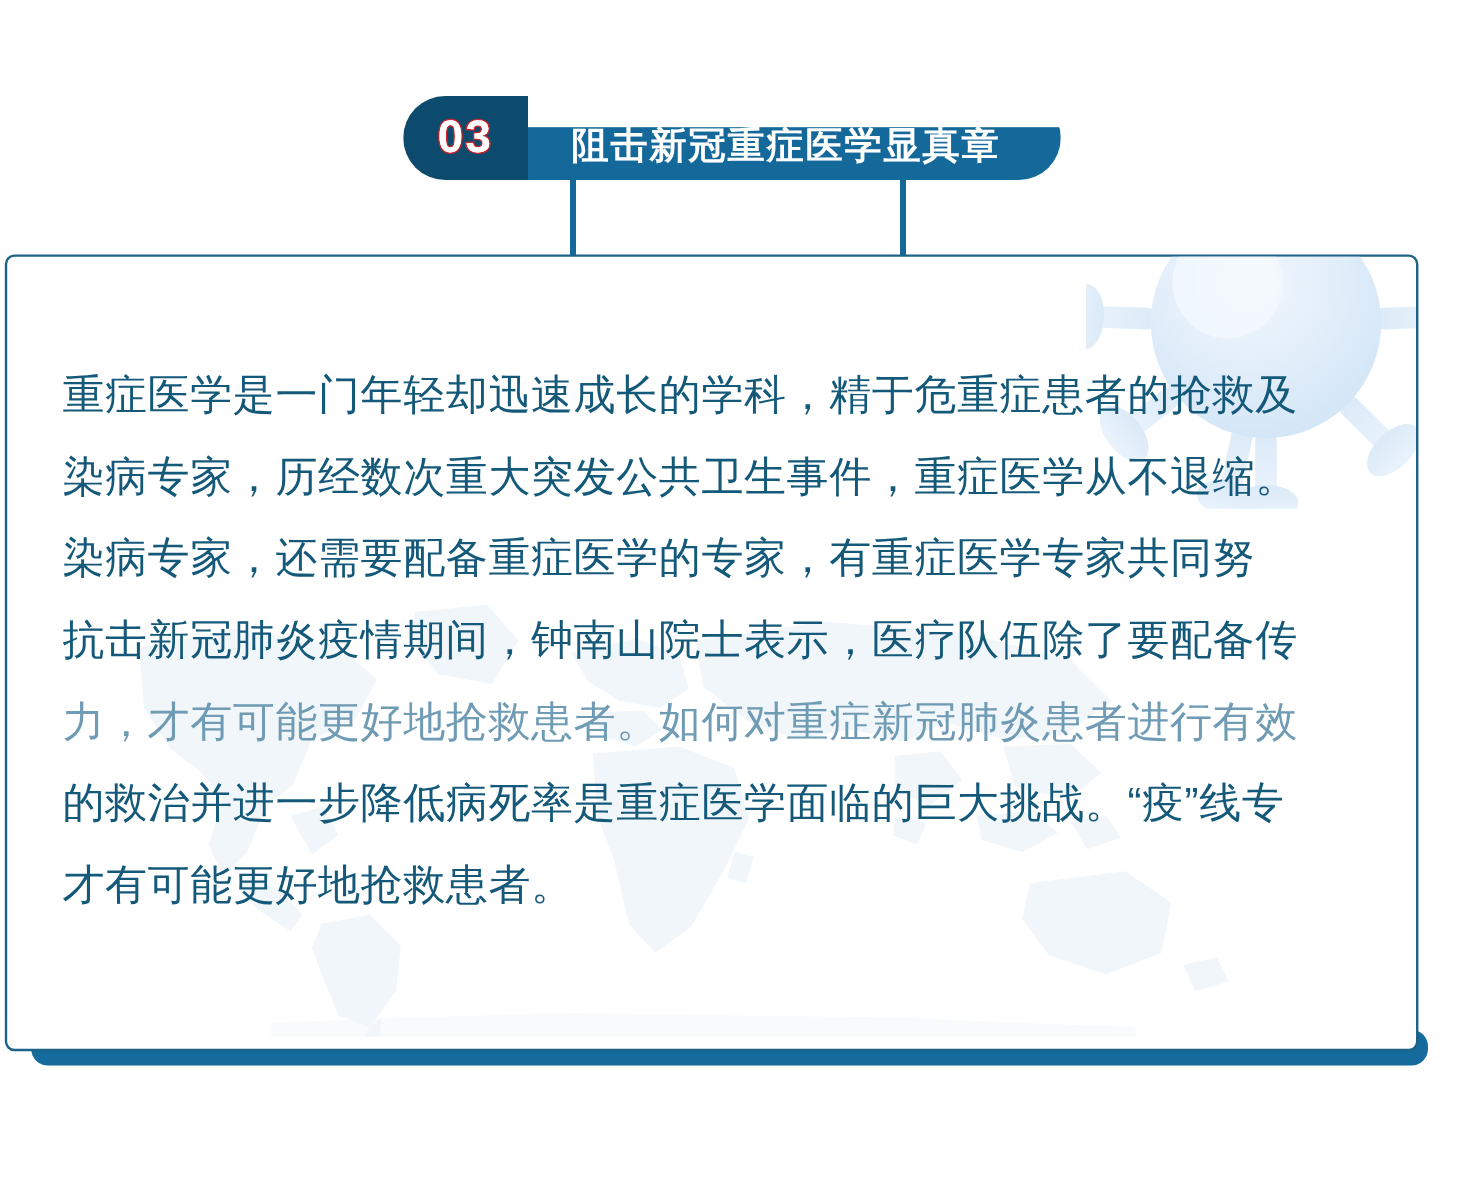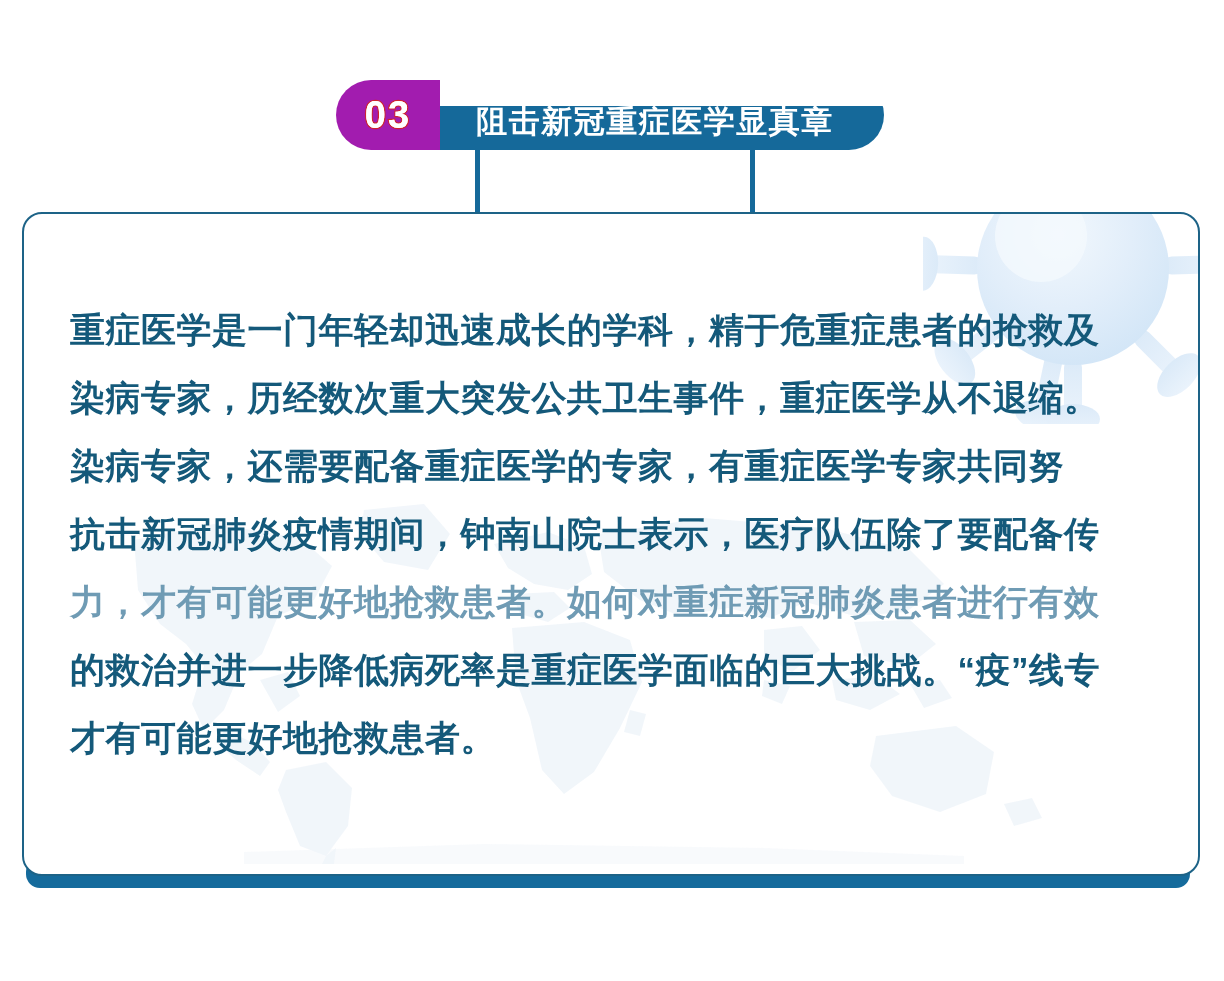--- a/index.html
+++ b/index.html
@@ -10,21 +10,21 @@
   }
   #stage{position:absolute;left:0;top:0;width:1224px;height:981px;overflow:hidden;}
 
   
   .pill{
     position:absolute;left:336px;top:80px;width:548px;height:70px;
     border-radius:35px;overflow:hidden;display:flex;align-items:stretch;
     z-index:6;
   }
   .pill-num{
-    width:104px;flex:0 0 104px;background:#a21caf;
+    width:104px;flex:0 0 104px;background:#0c4a6e;
     display:flex;align-items:center;justify-content:center;
   }
   .pill-num span{
     font-size:38px;font-weight:bold;color:#ffffff;letter-spacing:2px;
     -webkit-text-stroke:2.5px #d0242d;
     paint-order:stroke fill;
     text-shadow:0 0 0 #fff;
     line-height:1;
     position:relative;
   }
@@ -49,23 +49,23 @@
   .leg{position:absolute;width:5px;background:#15699a;z-index:2;}
   .leg-l{left:475px;top:138px;height:78px;}
   .leg-r{left:750px;top:138px;height:78px;}
 
   
   .shadowbar{
     position:absolute;left:26px;top:858px;width:1164px;height:30px;
     background:#156b9c;border-radius:14px;z-index:1;
   }
   .card{
-    position:absolute;left:22px;top:212px;width:1174px;height:660px;
-    background:#ffffff;border:2px solid #1d6387;border-radius:20px;
-    z-index:3;overflow:hidden;font-weight:bold;
+    position:absolute;left:4px;top:212px;width:1174px;height:660px;
+    background:#ffffff;border:2px solid #1d6387;border-radius:8px;
+    z-index:3;overflow:hidden;
   }
 
   
   .map-wm{
     position:absolute;left:40px;top:290px;width:1020px;height:360px;
     opacity:.5;pointer-events:none;
   }
   
   .virus-wm{
     position:absolute;right:-55px;top:-80px;width:330px;height:290px;

